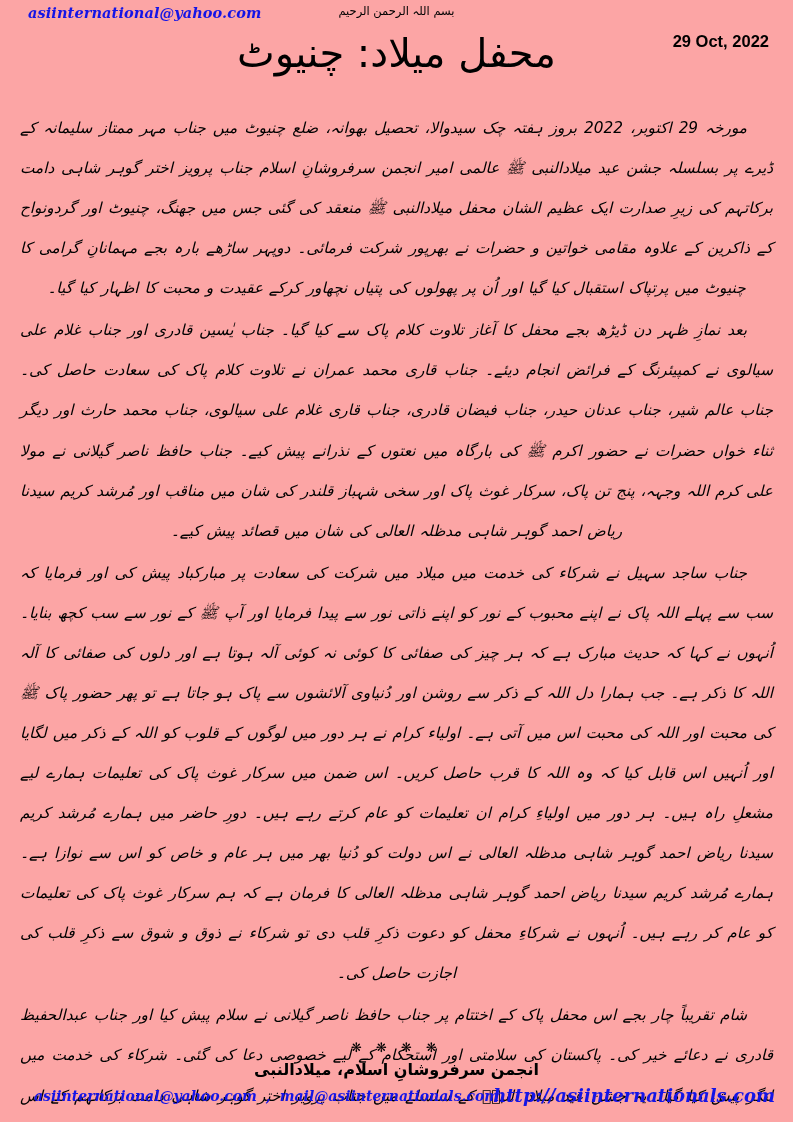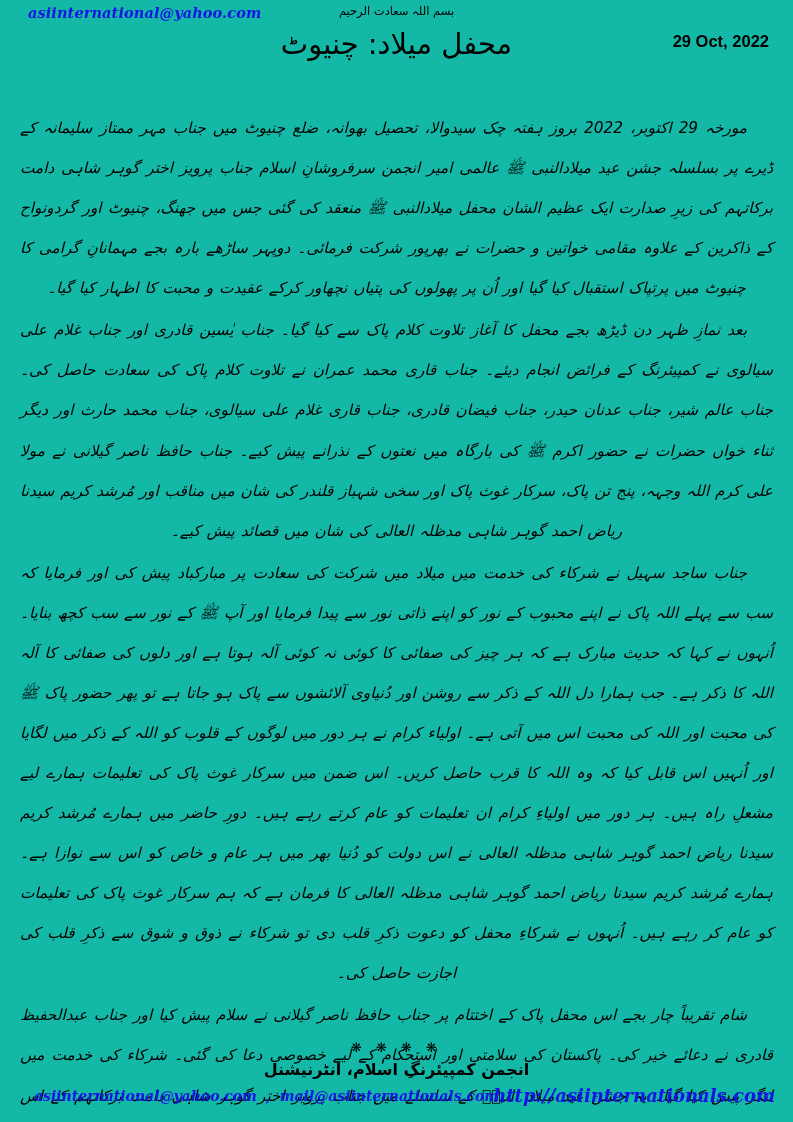--- a/index.html
+++ b/index.html
@@ -15,21 +15,21 @@
     overflow: hidden;
     font-family: "DejaVu Sans", sans-serif;
   }
 
   .page {
     position: relative;
     width: 793px;
     height: 1122px;
     box-sizing: border-box;
     padding: 0;
-    background: #14b8a6;
+    background: #fca5a5;
   }
 
   
   .header {
     position: relative;
     height: 108px;
     width: 100%;
   }
   .hdr-email {
     position: absolute;
@@ -67,21 +67,21 @@
     white-space: nowrap;
   }
   .hdr-title {
     position: absolute;
     left: 0;
     right: 0;
     top: 22px;
     text-align: center;
     direction: rtl;
     font-family: "DejaVu Sans", sans-serif;
-    font-size: 29px;
+    font-size: 40px;
     font-weight: normal;
     color: #000000;
     line-height: 1.55;
   }
 
   
   .body-area {
     position: absolute;
     top: 108px;
     left: 20px;
@@ -169,37 +169,37 @@
     white-space: nowrap;
   }
 </style>
 </head>
 <body>
 
 <div class="page">
 
   <div class="header">
     <div class="hdr-email">asiinternational@yahoo.com</div>
-    <div class="hdr-bismillah">بسم اللہ سعادت الرحیم</div>
+    <div class="hdr-bismillah">بسم اللہ الرحمن الرحیم</div>
     <div class="hdr-title">محفل میلاد: چنیوٹ</div>
     <div class="hdr-date">29 Oct, 2022</div>
   </div>
 
   <div class="body-area">
     <p class="para centered-last">مورخہ 29 اکتوبر، 2022 بروز ہفتہ چک سیدوالا، تحصیل بھوانہ، ضلع چنیوٹ میں جناب مہر ممتاز سلیمانہ کے ڈیرے پر بسلسلہ جشن عید میلادالنبی ﷺ عالمی امیر انجمن سرفروشانِ اسلام جناب پرویز اختر گوہر شاہی دامت برکاتہم کی زیرِ صدارت ایک عظیم الشان محفل میلادالنبی ﷺ منعقد کی گئی جس میں جھنگ، چنیوٹ اور گردونواح کے ذاکرین کے علاوہ مقامی خواتین و حضرات نے بھرپور شرکت فرمائی۔ دوپہر ساڑھے بارہ بجے مہمانانِ گرامی کا چنیوٹ میں پرتپاک استقبال کیا گیا اور اُن پر پھولوں کی پتیاں نچھاور کرکے عقیدت و محبت کا اظہار کیا گیا۔</p>
     <p class="para centered-last">بعد نمازِ ظہر دن ڈیڑھ بجے محفل کا آغاز تلاوت کلام پاک سے کیا گیا۔ جناب یٰسین قادری اور جناب غلام علی سیالوی نے کمپیئرنگ کے فرائض انجام دیئے۔ جناب قاری محمد عمران نے تلاوت کلام پاک کی سعادت حاصل کی۔ جناب عالم شیر، جناب عدنان حیدر، جناب فیضان قادری، جناب قاری غلام علی سیالوی، جناب محمد حارث اور دیگر ثناء خواں حضرات نے حضور اکرم ﷺ کی بارگاہ میں نعتوں کے نذرانے پیش کیے۔ جناب حافظ ناصر گیلانی نے مولا علی کرم اللہ وجہہ، پنج تن پاک، سرکار غوث پاک اور سخی شہباز قلندر کی شان میں مناقب اور مُرشد کریم سیدنا ریاض احمد گوہر شاہی مدظلہ العالی کی شان میں قصائد پیش کیے۔</p>
     <p class="para centered-last">جناب ساجد سہیل نے شرکاء کی خدمت میں میلاد میں شرکت کی سعادت پر مبارکباد پیش کی اور فرمایا کہ سب سے پہلے اللہ پاک نے اپنے محبوب کے نور کو اپنے ذاتی نور سے پیدا فرمایا اور آپ ﷺ کے نور سے سب کچھ بنایا۔ اُنہوں نے کہا کہ حدیث مبارک ہے کہ ہر چیز کی صفائی کا کوئی نہ کوئی آلہ ہوتا ہے اور دلوں کی صفائی کا آلہ اللہ کا ذکر ہے۔ جب ہمارا دل اللہ کے ذکر سے روشن اور دُنیاوی آلائشوں سے پاک ہو جاتا ہے تو پھر حضور پاک ﷺ کی محبت اور اللہ کی محبت اس میں آتی ہے۔ اولیاء کرام نے ہر دور میں لوگوں کے قلوب کو اللہ کے ذکر میں لگایا اور اُنہیں اس قابل کیا کہ وہ اللہ کا قرب حاصل کریں۔ اس ضمن میں سرکار غوث پاک کی تعلیمات ہمارے لیے مشعلِ راہ ہیں۔ ہر دور میں اولیاءِ کرام ان تعلیمات کو عام کرتے رہے ہیں۔ دورِ حاضر میں ہمارے مُرشد کریم سیدنا ریاض احمد گوہر شاہی مدظلہ العالی نے اس دولت کو دُنیا بھر میں ہر عام و خاص کو اس سے نوازا ہے۔ ہمارے مُرشد کریم سیدنا ریاض احمد گوہر شاہی مدظلہ العالی کا فرمان ہے کہ ہم سرکار غوث پاک کی تعلیمات کو عام کر رہے ہیں۔ اُنہوں نے شرکاءِ محفل کو دعوت ذکرِ قلب دی تو شرکاء نے ذوق و شوق سے ذکرِ قلب کی اجازت حاصل کی۔</p>
     <p class="para centered-last">شام تقریباً چار بجے اس محفل پاک کے اختتام پر جناب حافظ ناصر گیلانی نے سلام پیش کیا اور جناب عبدالحفیظ قادری نے دعائے خیر کی۔ پاکستان کی سلامتی اور استحکام کے لیے خصوصی دعا کی گئی۔ شرکاء کی خدمت میں لنگر پیش کیا گیا۔ یہ جشن عید میلاد النبیؐ کے سلسلے میں جناب پرویز اختر گوہر شاہی دامت برکاتہم کے اس دورے کی آخری محفل تھی۔</p>
 
   </div>
 
   <div class="ornament">❋ ❋ ❋ ❋</div>
 
   <div class="footer">
-    <div class="ftr-org">انجمن کمپیئرنگِ اسلام، انٹرنیشنل</div>
+    <div class="ftr-org">انجمن سرفروشانِ اسلام، میلادالنبی</div>
     <div class="ftr-row">
       <div class="ftr-emails">
         <span>asiinternational@yahoo.com</span><span class="ftr-sep">,</span><span>mail@asiinternationals.com</span>
       </div>
       <div class="ftr-url">http://asiinternationals.com</div>
     </div>
   </div>
 
 </div>
 

